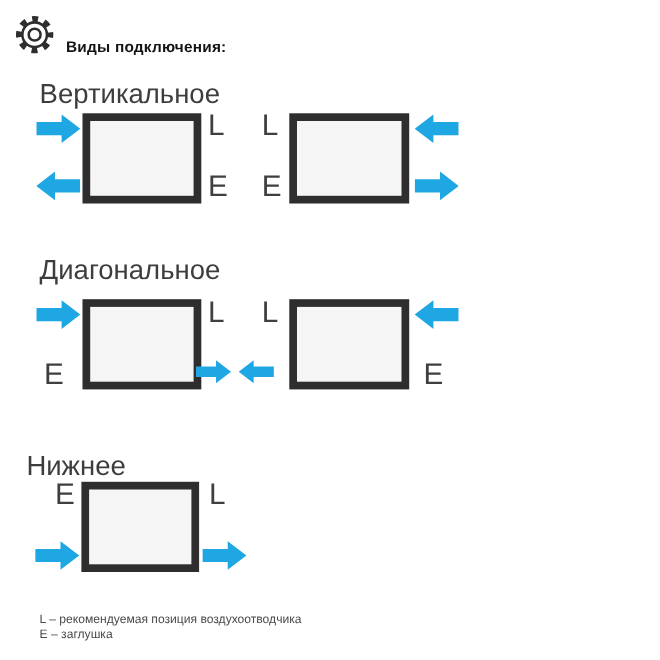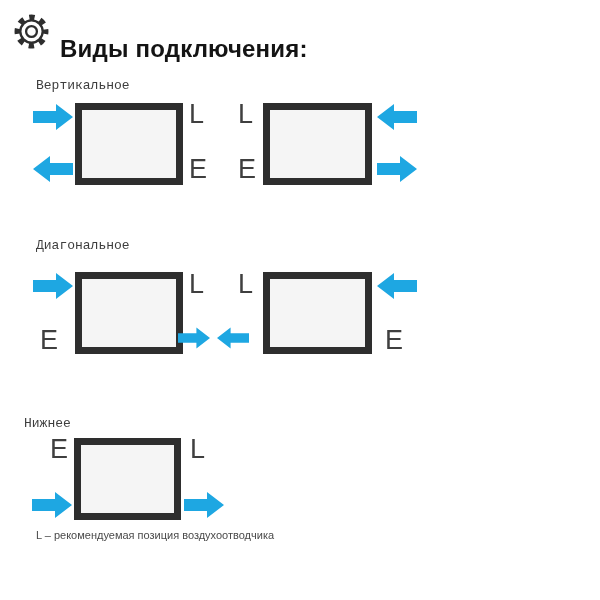--- a/index.html
+++ b/index.html
@@ -1,39 +1,39 @@
 <!DOCTYPE html>
 <html><head>
 <meta charset="utf-8">
 <style>
   html,body{margin:0;padding:0;background:#fff;}
   .stage{
     position:relative;width:600px;height:600px;background:#ffffff;
     font-family:"Liberation Sans",sans-serif;overflow:hidden;
   }
   .page-title{
-    position:absolute;left:60px;top:23px;font-size:24px;font-weight:bold;
+    position:absolute;left:60px;top:23px;font-size:14px;font-weight:bold;
     color:#141414;line-height:20px;letter-spacing:.2px;
   }
   .gear{position:absolute;left:13px;top:13px;width:37px;height:37px;}
   .sect-title{
-    position:absolute;font-size:13px;color:#3d3d3d;line-height:20px;font-family:Liberation Mono, monospace;
+    position:absolute;font-size:25px;color:#3d3d3d;line-height:20px;
   }
   .rad{
     position:absolute;background:#f5f5f5;border:7px solid #2e2e2e;
     box-sizing:border-box;
   }
   .lbl{
     position:absolute;font-size:27px;line-height:27px;color:#3f3f3f;
   }
   .arrow{position:absolute;width:40px;height:28px;display:block;}
   .arrow svg{display:block;width:100%;height:100%;}
   .arrow.small{width:32px;height:24px;}
   .legend{
-    position:absolute;left:36px;top:528px;font-size:11px;line-height:14px;
+    position:absolute;left:36px;top:556px;font-size:11px;line-height:14px;
     color:#4a4a4a;
   }
 </style>
 </head>
 <body>
 
 <div class="stage">
 
   <span class="gear">
     <svg viewBox="0 0 48 48">
@@ -121,15 +121,16 @@
     </span>
     <span class="arrow" style="left:184px;top:491px">
       <svg viewBox="0 0 40 28">
           <polygon points="0,8 23,8 23,1 40,14 23,27 23,20 0,20" fill="#1ea7e2"></polygon>
         </svg>
     </span>
   </div>
 
   <div class="legend">
     <div>L – рекомендуемая позиция воздухоотводчика</div>
+    <div>E – заглушка</div>
   </div>
 
 </div>
 
 </body></html>

